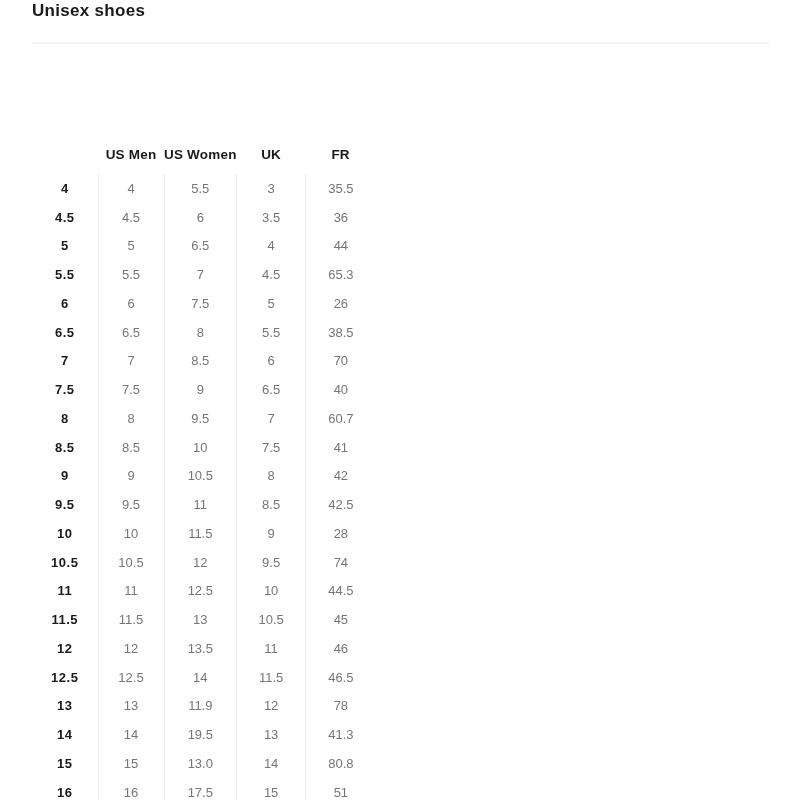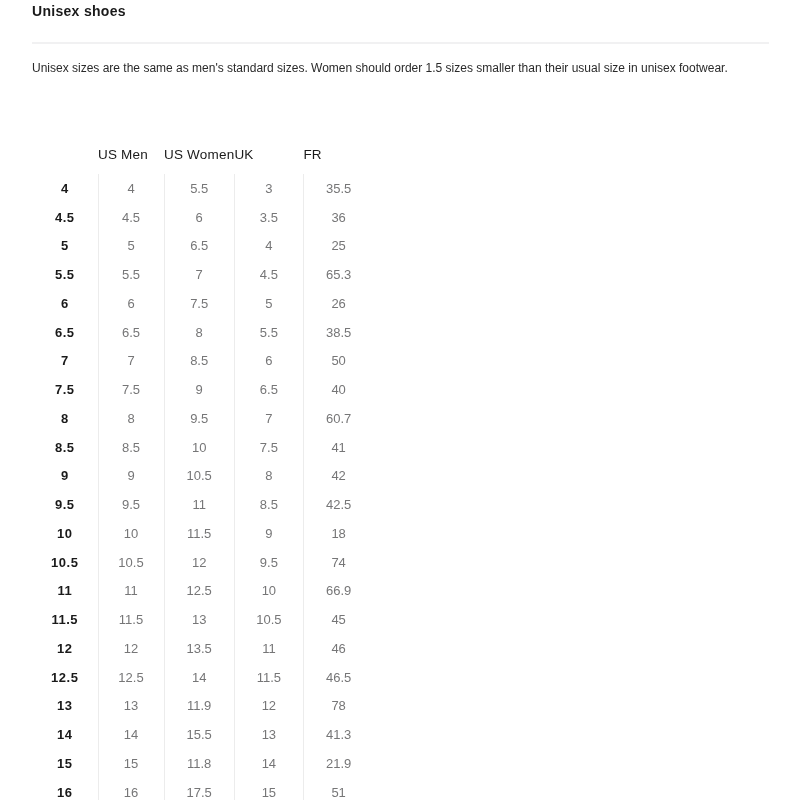--- a/index.html
+++ b/index.html
@@ -18,21 +18,21 @@
     position: relative;
     width: 800px;
     height: 800px;
     background: #ffffff;
   }
   .page-title {
     position: absolute;
     left: 32px;
     top: 0px;
     margin: 0;
-    font-size: 14px;
+    font-size: 17px;
     line-height: 22px;
     font-weight: 700;
     letter-spacing: 0.3px;
     color: #1a1a1a;
   }
   .section-divider {
     position: absolute;
     left: 32px;
     top: 42px;
     width: 737px;
@@ -54,24 +54,24 @@
     left: 32px;
     top: 134px;
     border-collapse: collapse;
     table-layout: fixed;
     border-spacing: 0;
   }
   table.size-chart th {
     height: 40px;
     padding: 0;
     font-size: 13.5px;
-    font-weight: 400;
+    font-weight: 700;
     letter-spacing: 0.2px;
     color: #1a1a1a;
-    text-align: left;
+    text-align: center;
     vertical-align: middle;
     white-space: nowrap;
   }
   table.size-chart td {
     height: 28.75px;
     padding: 0;
     font-size: 13px;
     color: #767677;
     text-align: center;
     vertical-align: middle;
@@ -88,21 +88,20 @@
 </style>
 </head>
 <body>
 
 <div class="page">
 
   <h1 class="page-title">Unisex shoes</h1>
 
   <div class="section-divider"></div>
 
-  <p class="size-note">Unisex sizes are the same as men's standard sizes. Women should order 1.5 sizes smaller than their usual size in unisex footwear.</p>
 
   <table class="size-chart">
     <colgroup>
       <col style="width:66px">
       <col style="width:66px">
       <col style="width:67px">
       <col style="width:69px">
       <col style="width:70px">
     </colgroup>
     <thead>
@@ -127,21 +126,21 @@
           <td>4.5</td>
           <td>6</td>
           <td>3.5</td>
           <td>36</td>
         </tr>
         <tr>
           <td>5</td>
           <td>5</td>
           <td>6.5</td>
           <td>4</td>
-          <td>25</td>
+          <td>44</td>
         </tr>
         <tr>
           <td>5.5</td>
           <td>5.5</td>
           <td>7</td>
           <td>4.5</td>
           <td>65.3</td>
         </tr>
         <tr>
           <td>6</td>
@@ -155,21 +154,21 @@
           <td>6.5</td>
           <td>8</td>
           <td>5.5</td>
           <td>38.5</td>
         </tr>
         <tr>
           <td>7</td>
           <td>7</td>
           <td>8.5</td>
           <td>6</td>
-          <td>50</td>
+          <td>70</td>
         </tr>
         <tr>
           <td>7.5</td>
           <td>7.5</td>
           <td>9</td>
           <td>6.5</td>
           <td>40</td>
         </tr>
         <tr>
           <td>8</td>
@@ -197,35 +196,35 @@
           <td>9.5</td>
           <td>11</td>
           <td>8.5</td>
           <td>42.5</td>
         </tr>
         <tr>
           <td>10</td>
           <td>10</td>
           <td>11.5</td>
           <td>9</td>
-          <td>18</td>
+          <td>28</td>
         </tr>
         <tr>
           <td>10.5</td>
           <td>10.5</td>
           <td>12</td>
           <td>9.5</td>
           <td>74</td>
         </tr>
         <tr>
           <td>11</td>
           <td>11</td>
           <td>12.5</td>
           <td>10</td>
-          <td>66.9</td>
+          <td>44.5</td>
         </tr>
         <tr>
           <td>11.5</td>
           <td>11.5</td>
           <td>13</td>
           <td>10.5</td>
           <td>45</td>
         </tr>
         <tr>
           <td>12</td>
@@ -244,30 +243,30 @@
         <tr>
           <td>13</td>
           <td>13</td>
           <td>11.9</td>
           <td>12</td>
           <td>78</td>
         </tr>
         <tr>
           <td>14</td>
           <td>14</td>
-          <td>15.5</td>
+          <td>19.5</td>
           <td>13</td>
           <td>41.3</td>
         </tr>
         <tr>
           <td>15</td>
           <td>15</td>
-          <td>11.8</td>
-          <td>14</td>
-          <td>21.9</td>
+          <td>13.0</td>
+          <td>14</td>
+          <td>80.8</td>
         </tr>
         <tr>
           <td>16</td>
           <td>16</td>
           <td>17.5</td>
           <td>15</td>
           <td>51</td>
         </tr>
       </tbody>
   </table>

